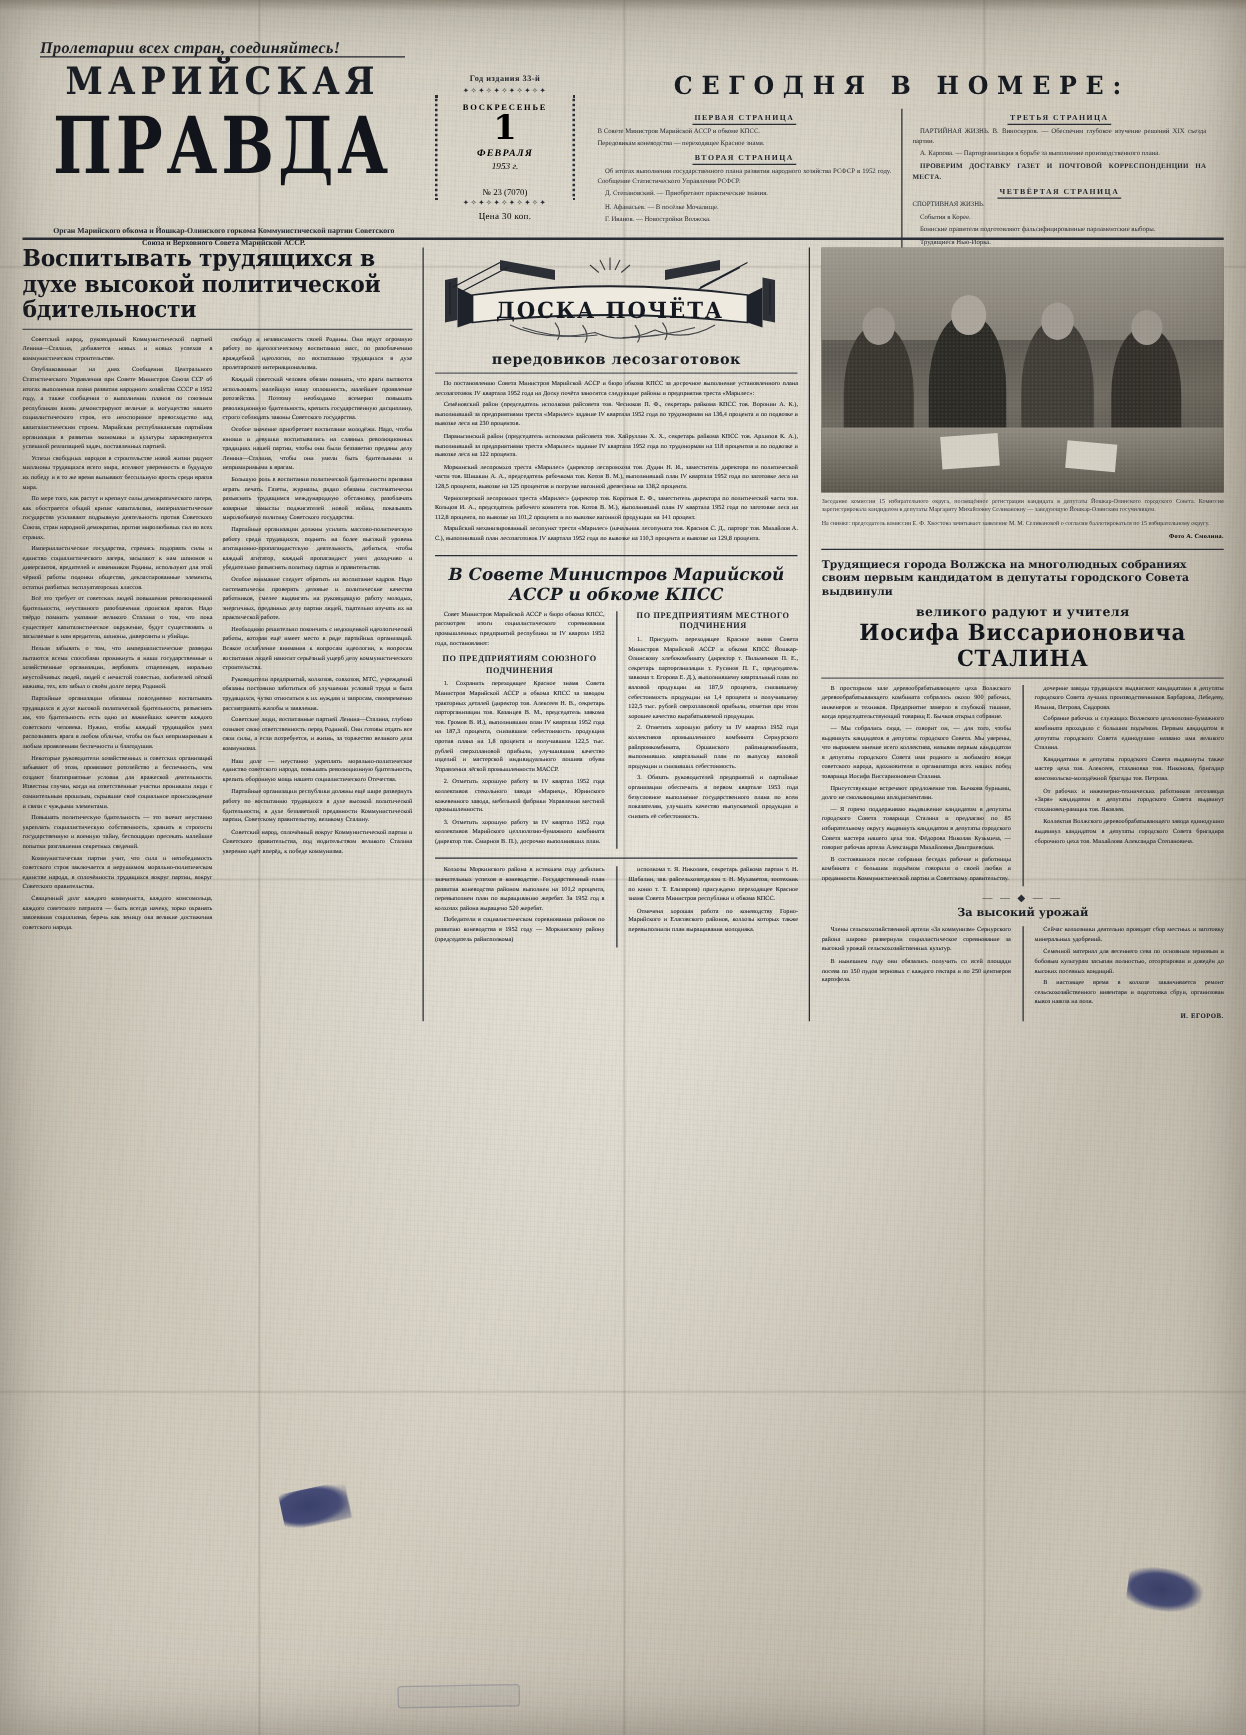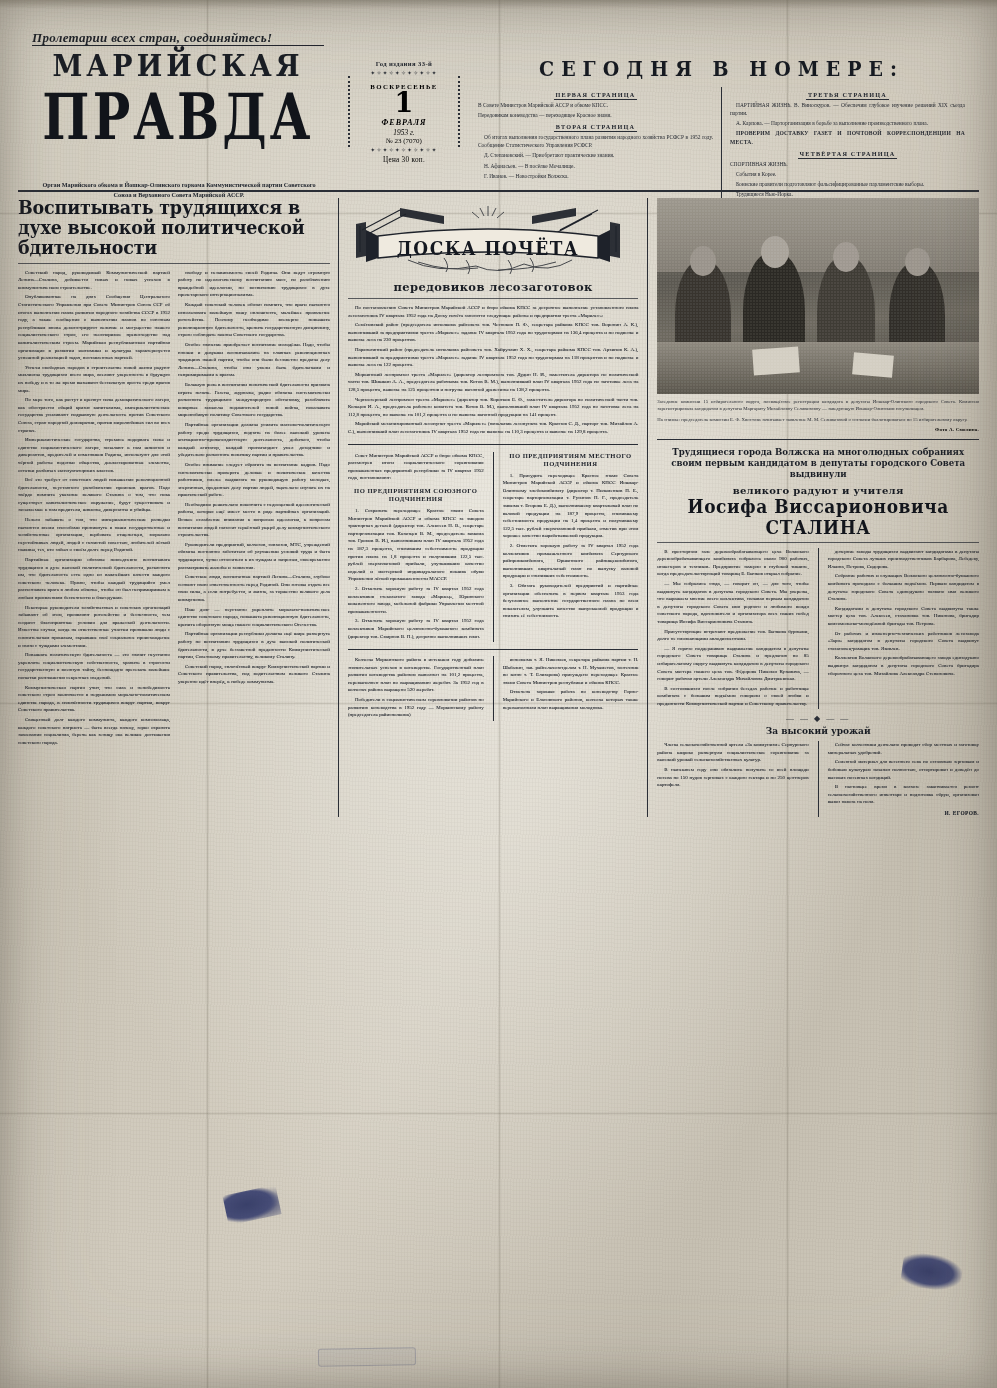--- a/index.html
+++ b/index.html
@@ -79,21 +79,21 @@
 
   
   #datebox{position:absolute;left:330px;top:46px;width:112px;text-align:center;}
   .dl-year{font-size:6.6px;font-weight:bold;letter-spacing:.4px;color:#23272f;margin-bottom:3px;}
   .starline{font-size:6px;letter-spacing:1.1px;color:#272b33;line-height:1;overflow:hidden;white-space:nowrap;}
   .dbx{border-left:2px dotted #2a2e36;border-right:2px dotted #2a2e36;padding:4px 4px 2px;}
   .dl-day{font-size:6.8px;font-weight:bold;letter-spacing:1.4px;margin:3px 0 1px;}
   .dl-num{font-family:"DejaVu Serif",serif;font-size:27px;font-weight:bold;line-height:.92;margin:1px 0 2px;}
   .dl-mon{font-size:8px;font-weight:bold;font-style:italic;letter-spacing:1px;}
   .dl-yr{font-size:7.4px;font-style:italic;margin-top:1px;text-align:center;}
-  .dl-iss{font-size:7px;margin-top:0;}
+  .dl-iss{font-size:7px;margin-top:13px;}
   .dl-price{font-size:7.2px;margin-top:3px;letter-spacing:.3px;}
 
   
   #today{position:absolute;left:452px;top:44px;right:6px;}
   .today-title{
     text-align:center;font-family:"DejaVu Serif",serif;font-weight:bold;
     font-size:19px;letter-spacing:7px;color:#161a21;transform:scaleY(1.05);
   }
   .today-cols{display:flex;margin-top:7px;}
   .today-col{flex:1;padding:0 8px;}
@@ -162,21 +162,21 @@
   .ph-fig{position:absolute;background:#3b3832;border-radius:46% 46% 8% 8%/55% 55% 8% 8%;}
   .ph-head{position:absolute;background:#98928a;border-radius:50%;}
   .ph-table{position:absolute;left:0;right:0;bottom:0;height:52px;background:linear-gradient(180deg,#8d887e,#5c584f);}
   .ph-paper{position:absolute;background:#cfcabf;transform:rotate(-4deg);}
   .ph-wall{position:absolute;left:0;right:0;top:0;height:74px;background:linear-gradient(180deg,#9b968c,#827d74);}
 
   .cap{font-size:4.8px;line-height:1.5;text-align:justify;color:#2a2e36;margin-top:4px;}
   .cap-credit{font-size:5px;font-weight:bold;text-align:right;margin-top:3px;letter-spacing:.2px;}
 
   .stalin-head{
-    text-align:center;font-family:"DejaVu Serif",serif;font-weight:bold;
+    font-family:"DejaVu Serif",serif;font-weight:bold;
     font-size:8.6px;line-height:1.32;color:#1a1e26;margin:7px 0 1px;
   }
   .stalin-sub{
     text-align:center;font-family:"DejaVu Serif",serif;font-weight:bold;
     font-size:10px;margin:4px 0 1px;color:#171b22;letter-spacing:.3px;
   }
   .stalin-name{
     text-align:center;font-family:"DejaVu Serif",serif;font-weight:bold;
     font-size:17px;letter-spacing:.6px;color:#12151c;margin:1px 0 5px;
     transform:scaleY(1.05);
@@ -359,20 +359,21 @@
           <p>По постановлению Совета Министров Марийской АССР и бюро обкома КПСС за досрочное выполнение установленного плана лесозаготовок IV квартала 1952 года на Доску почёта заносятся следующие районы и предприятия треста «Марилес»:</p>
           <p>Семёновский район (председатель исполкома райсовета тов. Чесноков П. Ф., секретарь райкома КПСС тов. Воронин А. К.), выполнивший за предприятиями треста «Марилес» задание IV квартала 1952 года по трудонормам на 136,4 процента и по подвозке и вывозке леса на 230 процентов.</p>
           <p>Параньгинский район (председатель исполкома райсовета тов. Хайруллин Х. Х., секретарь райкома КПСС тов. Архипов К. А.), выполнивший за предприятиями треста «Марилес» задание IV квартала 1952 года по трудонормам на 118 процентов и по подвозке и вывозке леса на 122 процента.</p>
           <p>Моркинский леспромхоз треста «Марилес» (директор леспромхоза тов. Дудин Н. И., заместитель директора по политической части тов. Шишкин А. А., председатель рабочкома тов. Котов В. М.), выполнивший план IV квартала 1952 года по заготовке леса на 128,5 процента, вывозке на 125 процентов и погрузке вагонной древесины на 138,2 процента.</p>
           <p>Черноозерский леспромхоз треста «Марилес» (директор тов. Коротков Е. Ф., заместитель директора по политической части тов. Кольцов И. А., председатель рабочего комитета тов. Котов В. М.), выполнивший план IV квартала 1952 года по заготовке леса на 112,8 процента, по вывозке на 101,2 процента и по вывозке вагонной продукции на 141 процент.</p>
           <p>Марийский механизированный лесопункт треста «Марилес» (начальник лесопункта тов. Краснов С. Д., парторг тов. Михайлов А. С.), выполнивший план лесозаготовок IV квартала 1952 года по вывозке на 110,3 процента и вывозке на 129,8 процента.</p>
         </div>
 
         <div class="rule" style="margin:8px 0 7px"></div>
 
+        <div class="ital-head">В Совете Министров Марийской АССР и обкоме КПСС</div>
 
         <div class="sub2">
           <div>
             <div class="body-col">
               <p>Совет Министров Марийской АССР и бюро обкома КПСС, рассмотрев итоги социалистического соревнования промышленных предприятий республики за IV квартал 1952 года, постановляют:</p>
             </div>
             <div class="mini-head">ПО ПРЕДПРИЯТИЯМ СОЮЗНОГО ПОДЧИНЕНИЯ</div>
             <div class="body-col">
               <p>1. Сохранить переходящее Красное знамя Совета Министров Марийской АССР и обкома КПСС за заводом тракторных деталей (директор тов. Алексеев Н. В., секретарь парторганизации тов. Казанцев В. М., председатель завкома тов. Громов В. И.), выполнившим план IV квартала 1952 года на 187,3 процента, снизившим себестоимость продукции против плана на 1,8 процента и получившим 122,5 тыс. рублей сверхплановой прибыли, улучшившим качество изделий и мастерской индивидуального пошива обуви Управления лёгкой промышленности МАССР.</p>
               <p>2. Отметить хорошую работу за IV квартал 1952 года коллективов стекольного завода «Мариец», Юринского кожевенного завода, мебельной фабрики Управления местной промышленности.</p>

